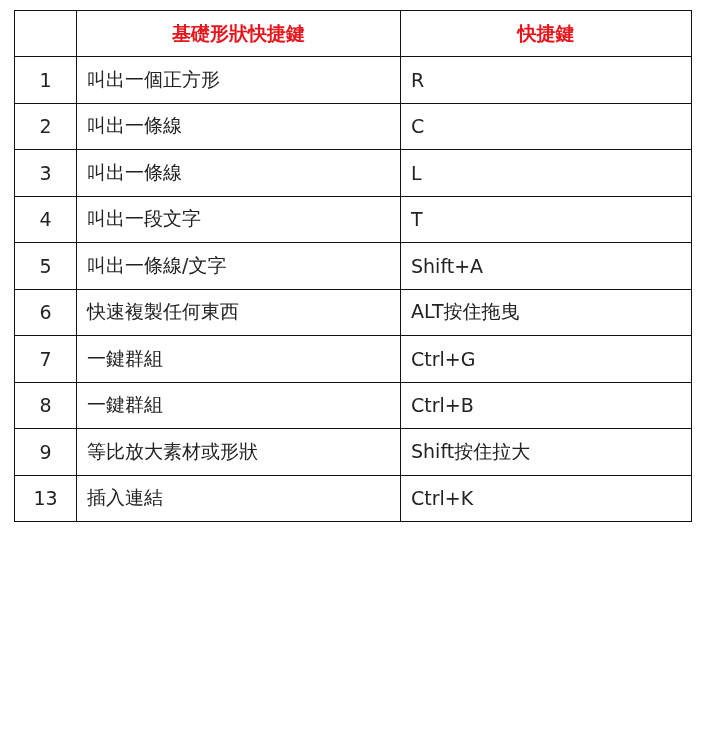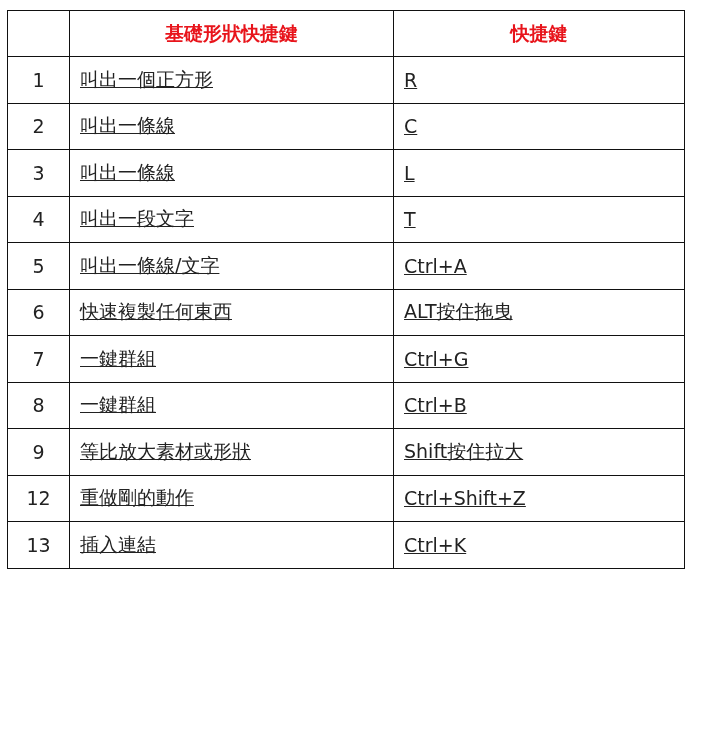--- a/index.html
+++ b/index.html
@@ -1,25 +1,25 @@
 <!DOCTYPE html>
 <html><head>
 <meta charset="utf-8">
 <style>
   html, body { margin:0; padding:0; background:#ffffff; }
   body { width:705px; height:735px; position:relative; overflow:hidden;
          font-family:"DejaVu Sans","Liberation Sans",sans-serif; color:#222; }
-  table.shortcuts { position:absolute; left:7px; top:10px; border-collapse:collapse;
+  table.shortcuts { position:absolute; left:14px; top:10px; border-collapse:collapse;
                     width:677px; table-layout:fixed; }
   table.shortcuts td, table.shortcuts th { border:1.5px solid #111; height:45.5px; padding:0;
                     font-size:19px; font-weight:normal; }
   th { color:#e8141b; font-weight:bold !important; text-align:center; }
   col.c0 { width:62px; } col.c1 { width:324px; } col.c2 { width:291px; }
   td.num { text-align:center; }
-  td.act, td.key { padding-left:10px !important;text-decoration:underline; }
+  td.act, td.key { padding-left:10px !important; }
   tr.head th { height:45px; }
 </style>
 </head>
 <body>
 
 <table class="shortcuts">
   <colgroup>
       <col class="c0">
       <col class="c1">
       <col class="c2">
@@ -48,21 +48,21 @@
         <td class="key">L</td>
       </tr>
       <tr>
         <td class="num">4</td>
         <td class="act">叫出一段文字</td>
         <td class="key">T</td>
       </tr>
       <tr>
         <td class="num">5</td>
         <td class="act">叫出一條線/文字</td>
-        <td class="key">Ctrl+A</td>
+        <td class="key">Shift+A</td>
       </tr>
       <tr>
         <td class="num">6</td>
         <td class="act">快速複製任何東西</td>
         <td class="key">ALT按住拖曳</td>
       </tr>
       <tr>
         <td class="num">7</td>
         <td class="act">一鍵群組</td>
         <td class="key">Ctrl+G</td>
@@ -71,23 +71,18 @@
         <td class="num">8</td>
         <td class="act">一鍵群組</td>
         <td class="key">Ctrl+B</td>
       </tr>
       <tr>
         <td class="num">9</td>
         <td class="act">等比放大素材或形狀</td>
         <td class="key">Shift按住拉大</td>
       </tr>
       <tr>
-        <td class="num">12</td>
-        <td class="act">重做剛的動作</td>
-        <td class="key">Ctrl+Shift+Z</td>
-      </tr>
-      <tr>
         <td class="num">13</td>
         <td class="act">插入連結</td>
         <td class="key">Ctrl+K</td>
       </tr>
     </tbody>
 </table>
 
 </body></html>

